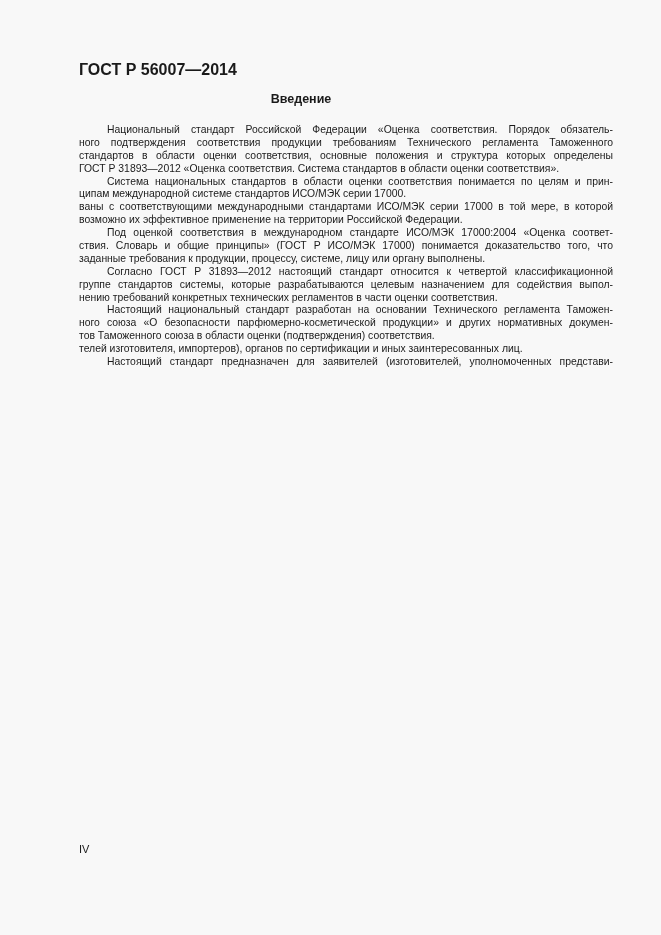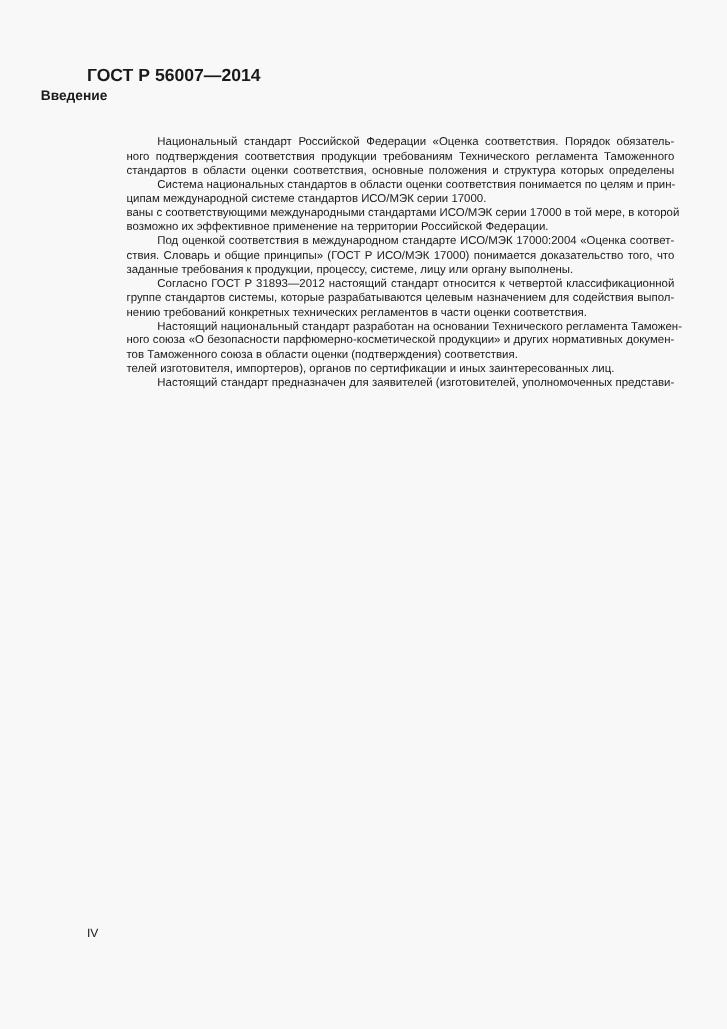--- a/index.html
+++ b/index.html
@@ -9,33 +9,32 @@
     position: relative;
     overflow: hidden;
     font-family: "Liberation Sans", sans-serif;
     color: #1a1a1a;
   }
   .header {
     position: absolute; left: 79px; top: 61px;
     font-size: 16px; font-weight: bold; letter-spacing: 0;
   }
   .title {
-    position: absolute; left: 0; width: 565px; top: 80px;
-    text-align: left; font-size: 12.5px; font-weight: bold;
+    position: absolute; left: 0; width: 565px; top: 92px;
+    text-align: center; font-size: 12.5px; font-weight: bold;
     padding-left: 37px; box-sizing: border-box;
   }
   .body {
     position: absolute; left: 79px; top: 124px; width: 534px;
     font-size: 10.4px; line-height: 12.9px;
   }
   .line {
     display: block; white-space: nowrap;
     text-align: justify; text-align-last: justify;
     height: 12.9px;
-    margin-left: 36px;
   }
   .line.last { text-align-last: left; }
   .line.indent { padding-left: 28px; }
   .page-number {
     position: absolute; left: 79px; top: 843px;
     font-size: 11px;
   }
 </style>
 </head>
 <body>
@@ -43,20 +42,21 @@
 <div class="header">ГОСТ Р 56007—2014</div>
 
 <div class="title">Введение</div>
 
 <div class="body">
 
   <div>
     <span class="line indent">Национальный стандарт Российской Федерации «Оценка соответствия. Порядок обязатель-</span>
     <span class="line">ного подтверждения соответствия продукции требованиям Технического регламента Таможенного</span>
     <span class="line">стандартов в области оценки соответствия, основные положения и структура которых определены</span>
+    <span class="line last">ГОСТ Р 31893—2012 «Оценка соответствия. Система стандартов в области оценки соответствия».</span>
   </div>
 
   <div>
     <span class="line indent">Система национальных стандартов в области оценки соответствия понимается по целям и прин-</span>
     <span class="line last">ципам международной системе стандартов ИСО/МЭК серии 17000.</span>
   </div>
 
   <div>
     <span class="line">ваны с соответствующими международными стандартами ИСО/МЭК серии 17000 в той мере, в которой</span>
     <span class="line last">возможно их эффективное применение на территории Российской Федерации.</span>

